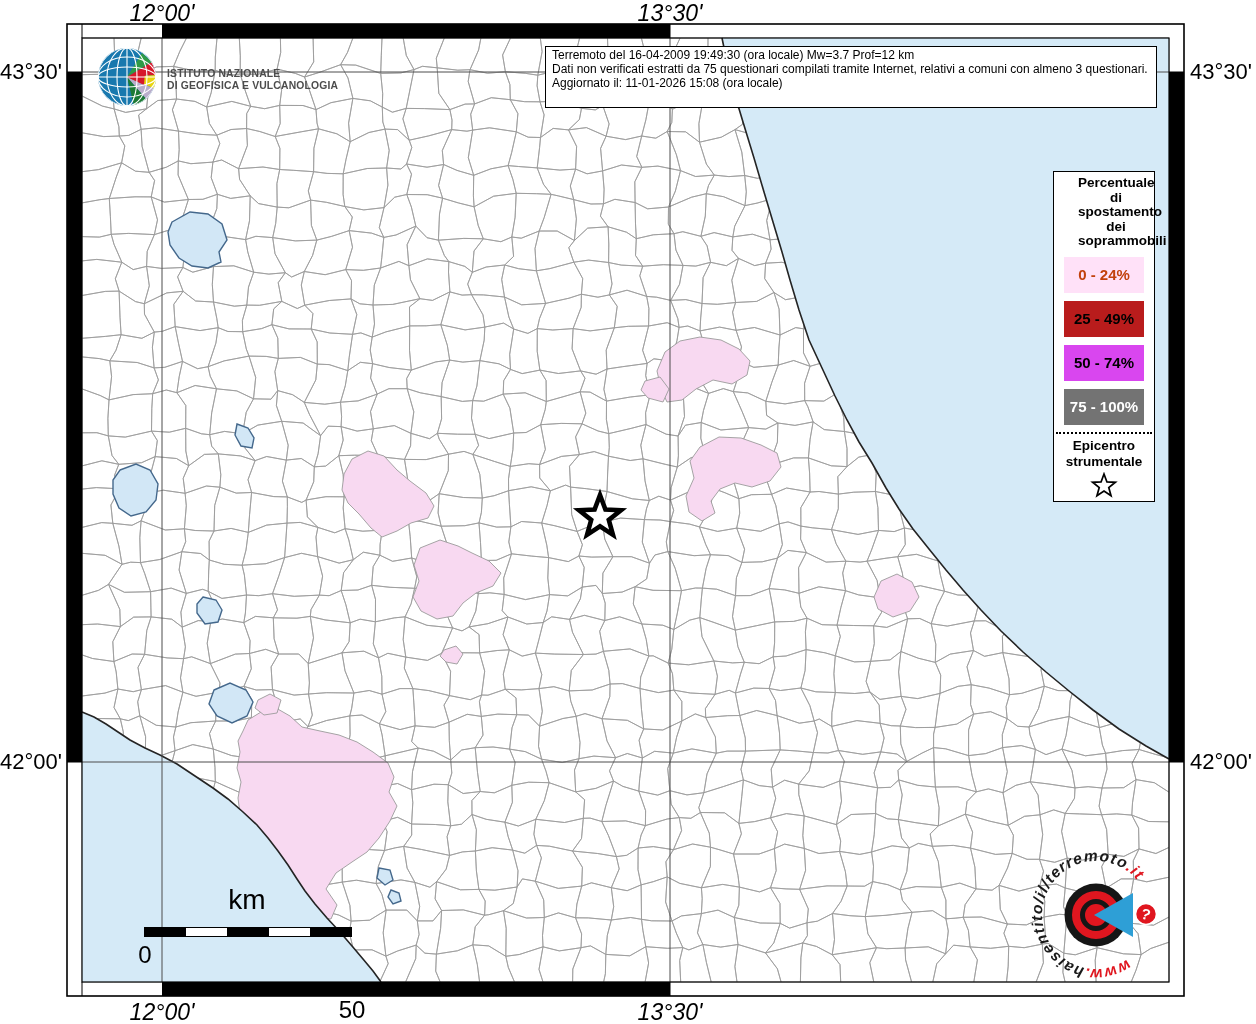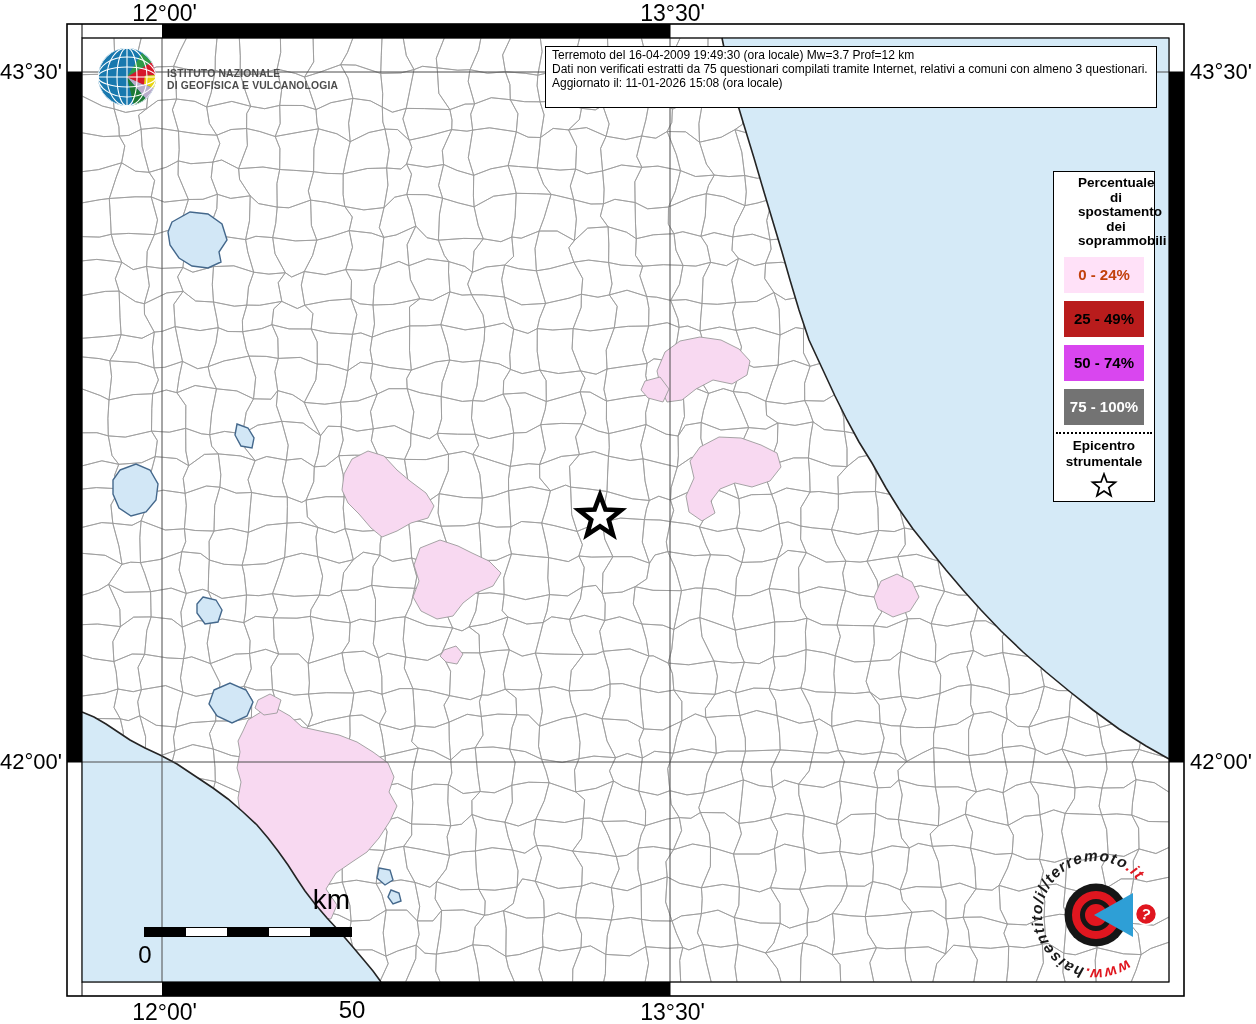--- a/index.html
+++ b/index.html
@@ -1,21 +1,21 @@
 <!DOCTYPE html>
 <html><head>
 <meta charset="utf-8">
 <style>
   html,body{margin:0;padding:0;background:#fff;}
   body{width:1256px;height:1024px;position:relative;overflow:hidden;
        font-family:"Liberation Sans",sans-serif;color:#000;}
   #map-svg{position:absolute;left:0;top:0;}
   .axis{position:absolute;font-size:23px;color:#000;white-space:nowrap;}
   .axis.side{font-size:22px;}
-  .tc{text-align:right;}
+  .tc{text-align:center;font-style:italic;}
   .tr{text-align:right;}
 
   .ingv{position:absolute;left:96px;top:46px;display:flex;align-items:center;}
   .ingv-text{margin-left:9px;margin-top:4px;font-size:11.5px;font-weight:bold;color:#4c4c4c;
              line-height:12.5px;transform:scaleX(.9);transform-origin:left center;white-space:nowrap;
              letter-spacing:.2px;}
 
   .infobox{position:absolute;left:545px;top:46px;width:612px;height:62px;background:#fff;
            border:1.5px solid #000;box-sizing:border-box;padding:2px 6px;
            font-size:12px;line-height:13.8px;white-space:nowrap;overflow:hidden;}
@@ -24,21 +24,21 @@
           border:1.6px solid #000;box-sizing:border-box;text-align:center;}
   .legend-title{padding-top:4px;font-size:13.5px;font-weight:bold;line-height:14.6px;}
   .legend-title span{display:block;margin-left:24px;}
   .sw{width:80px;height:36px;margin:8px auto 0 auto;display:flex;align-items:center;
       justify-content:center;font-size:15px;font-weight:bold;}
   .legend-divider{width:96px;margin:7px auto 0 auto;border-top:2px dotted #000;}
   .legend-epi{margin-top:4px;font-size:13.5px;font-weight:bold;line-height:16px;}
   .legend-epi span{display:block;}
   .legend-star{margin-top:2px;}
 
-  .sb-km{position:absolute;left:144px;top:884px;width:206px;text-align:right;
+  .sb-km{position:absolute;left:144px;top:884px;width:206px;text-align:center;
          font-size:28px;color:#000;}
   .sb-bar{position:absolute;left:144px;top:927px;width:206px;height:8px;border:1.6px solid #000;
           background:#fff;display:flex;}
   .sb-seg{flex:1;}
   .sb-0{position:absolute;left:129px;top:941px;width:32px;text-align:center;font-size:24px;}
   .sb-50{position:absolute;left:334px;top:996px;width:36px;text-align:center;font-size:24px;}
 </style>
 </head>
 <body>
 

